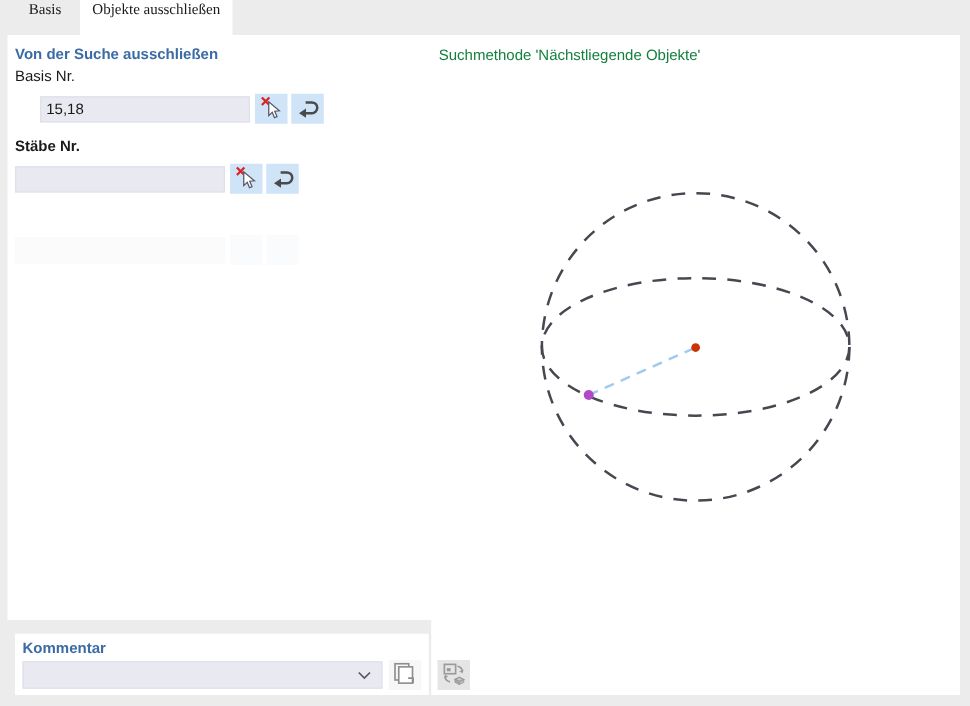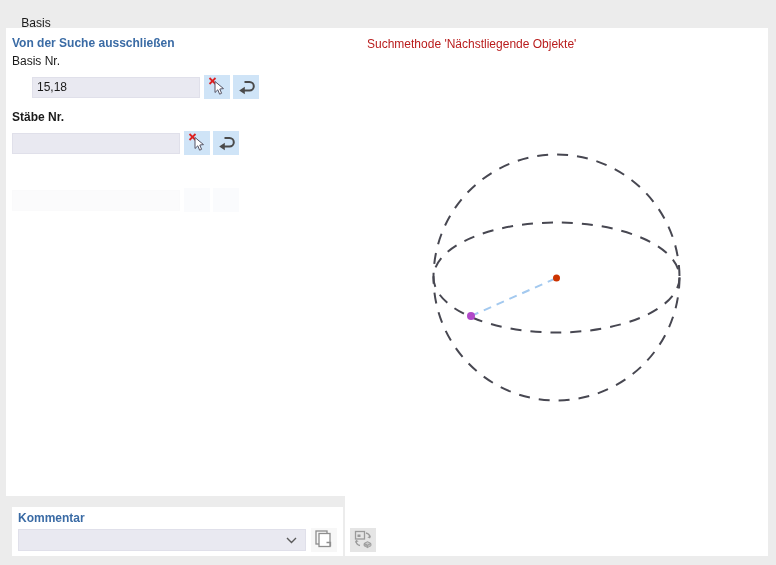--- a/index.html
+++ b/index.html
@@ -1,21 +1,21 @@
 <!DOCTYPE html>
 <html><head>
 <meta charset="utf-8">
 <style>
   * { margin:0; padding:0; box-sizing:border-box; }
   html,body { width:776px; height:565px; overflow:hidden; }
   body { background:#ececec; font-family:"Liberation Sans", sans-serif; font-size:12px; color:#1a1a1a; position:relative; }
 
   
   .tabbar { position:absolute; left:0; top:0; width:776px; height:27px; background:#ececec; }
-  .tab { position:absolute; top:0; height:45px; display:flex; align-items:center; justify-content:center; cursor:default; }
+  .tab { position:absolute; top:0; height:45px; display:flex; align-items:flex-start; justify-content:center; cursor:default;font-family:Liberation Serif, serif; }
   .tab-basis { left:8px; width:56px; background:#ececec; }
   .tab-objekte { left:64px; width:122px; background:#ffffff; }
 
   
   .panel { position:absolute; background:#ffffff; }
   .left-panel    { left:6px;   top:28px;  width:391px; height:468px; }
   .comment-panel { left:12px;   top:507px; width:331px; height:49px; }
   .right-panel   { left:345px; top:28px;  width:423px; height:528px; }
 
   .section-title { position:absolute; left:6px; font-weight:bold; color:#3a6ba5; }
@@ -26,30 +26,33 @@
   .icon-btn { width:26px; height:24px; background:#cfe4f7; border:none; display:flex; align-items:center; justify-content:center; margin-left:4px; padding:0; cursor:pointer; }
   .icon-btn.second { margin-left:3px; }
 
   .faint { opacity:0.28; }
   .faint .text-input { background:#f2f2f6; border-color:#eeeef2; }
   .faint .icon-btn { background:#eef4fa; }
 
   .combo { width:288px; height:22px; background:#e9e9f1; border:1px solid #e0e0ea; display:flex; align-items:center; justify-content:flex-end; padding-right:8px; cursor:pointer; }
   .flat-btn { width:26px; height:24px; background:#f7f7f7; border:none; display:flex; align-items:center; justify-content:center; margin-left:5px; padding:0; cursor:pointer; }
 
-  .rp-title { position:absolute; left:6px; top:9px; color:#b91c1c;margin-left:16px; }
+  .rp-title { position:absolute; left:6px; top:9px; color:#15803d; }
   .sphere-svg { position:absolute; left:0; top:0; }
   .disabled-btn { position:absolute; left:5px; top:500px; width:26px; height:24px; background:#e5e5e5; border:none; display:flex; align-items:center; justify-content:center; padding:0; }
 </style>
 </head>
 <body>
 
 <div class="tabbar">
   <div class="tab tab-basis">
     <span>Basis</span>
+  </div>
+  <div class="tab tab-objekte">
+    <span>Objekte ausschließen</span>
   </div>
 </div>
 
 <div class="panel left-panel">
   <div class="section-title" style="top:8px;">Von der Suche ausschließen</div>
 
   <div class="field-label" style="top:26px;">Basis Nr.</div>
   <div class="row" style="top:47px;padding-left:20px;">
     <input class="text-input" type="text" value="15,18" style="">
     <button class="icon-btn">

